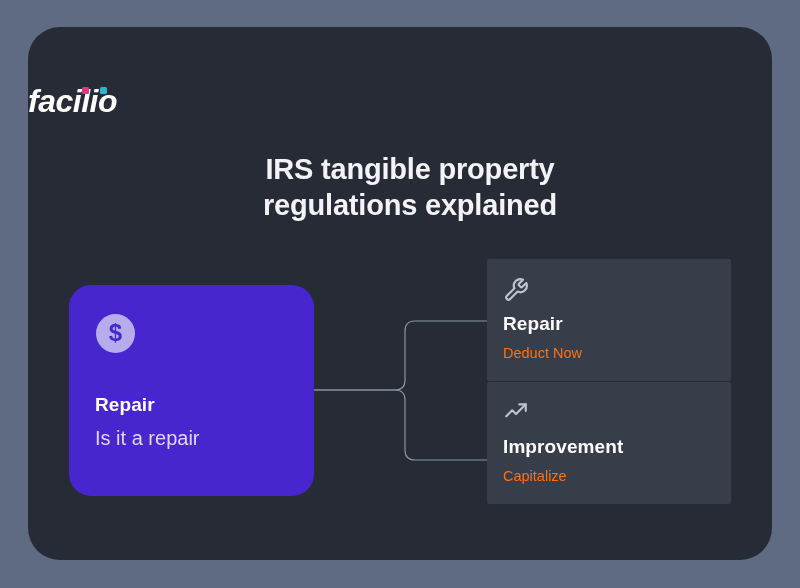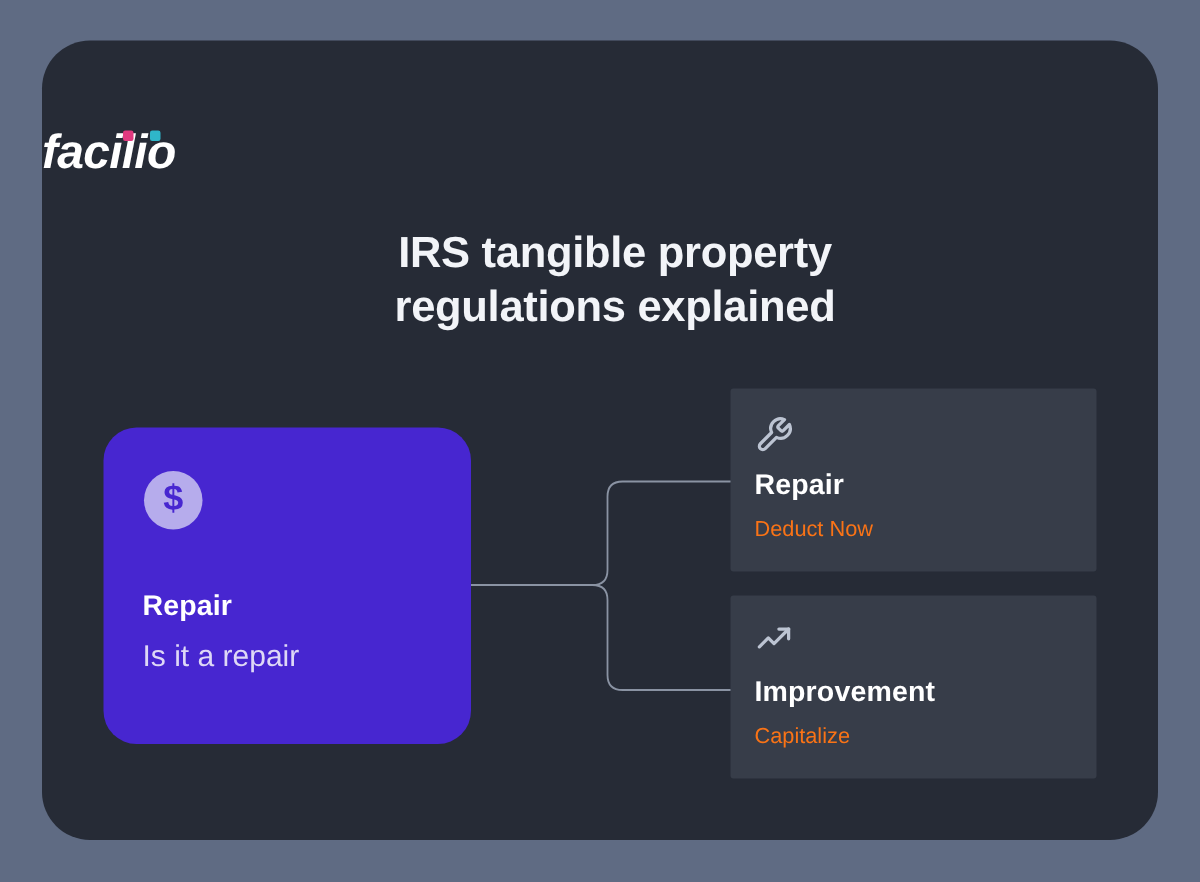--- a/index.html
+++ b/index.html
@@ -130,21 +130,21 @@
 
   
   .card-right {
     position: absolute;
     width: 244px;
     height: 122px;
     background: #373d49;
     border-radius: 2px;
   }
   .card-repair      { left: 487px; top: 259px; }
-  .card-improvement { left: 487px; top: 397px; }
+  .card-improvement { left: 487px; top: 382px; }
 
   .card-right .icon {
     position: absolute;
     left: 16px;
     top: 18px;
     width: 26px;
     height: 26px;
     color: #bcc4d2;
   }
   .card-right .icon svg { display: block; }

